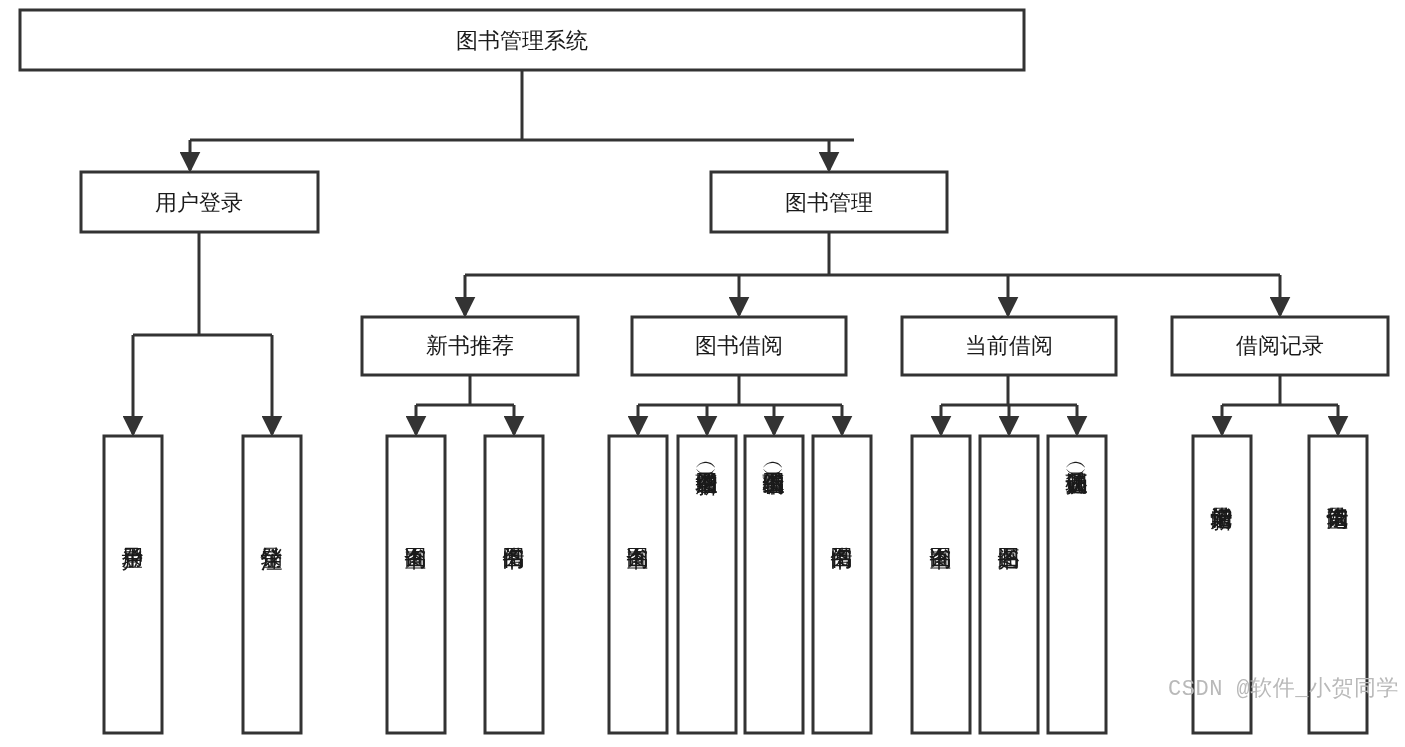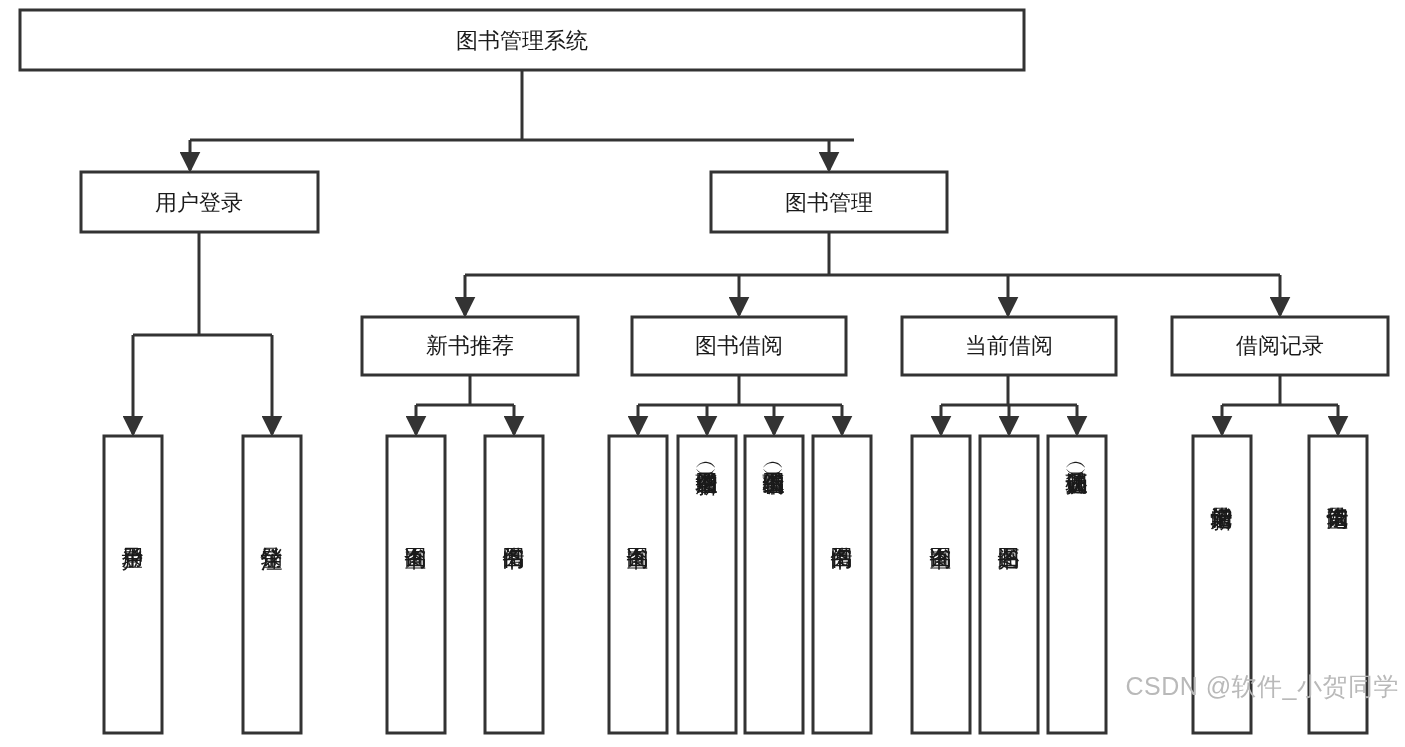--- a/index.html
+++ b/index.html
@@ -15,22 +15,22 @@
   .node-label-h{
     font-family:"Liberation Sans","DejaVu Sans",sans-serif;
     font-size:22px;fill:#1a1a1a;text-anchor:middle;dominant-baseline:middle;
   }
   .node-label-v{
     font-family:"Liberation Sans","DejaVu Sans",sans-serif;
     font-size:22px;fill:#1a1a1a;text-anchor:middle;
   }
   .watermark{
     position:absolute;right:6px;bottom:6px;
-    font-size:25px;color:#b9b9b9;letter-spacing:.5px;
-    font-family:Liberation Sans, sans-serif;
+    font-size:22px;color:#b9b9b9;letter-spacing:.5px;
+    font-family:Liberation Mono, monospace;
     white-space:nowrap;pointer-events:none;
   }
 </style>
 </head>
 <body>
 
 <div id="diagram-root">
 
   <svg id="tree" viewBox="0 0 1405 747">
     <defs>

